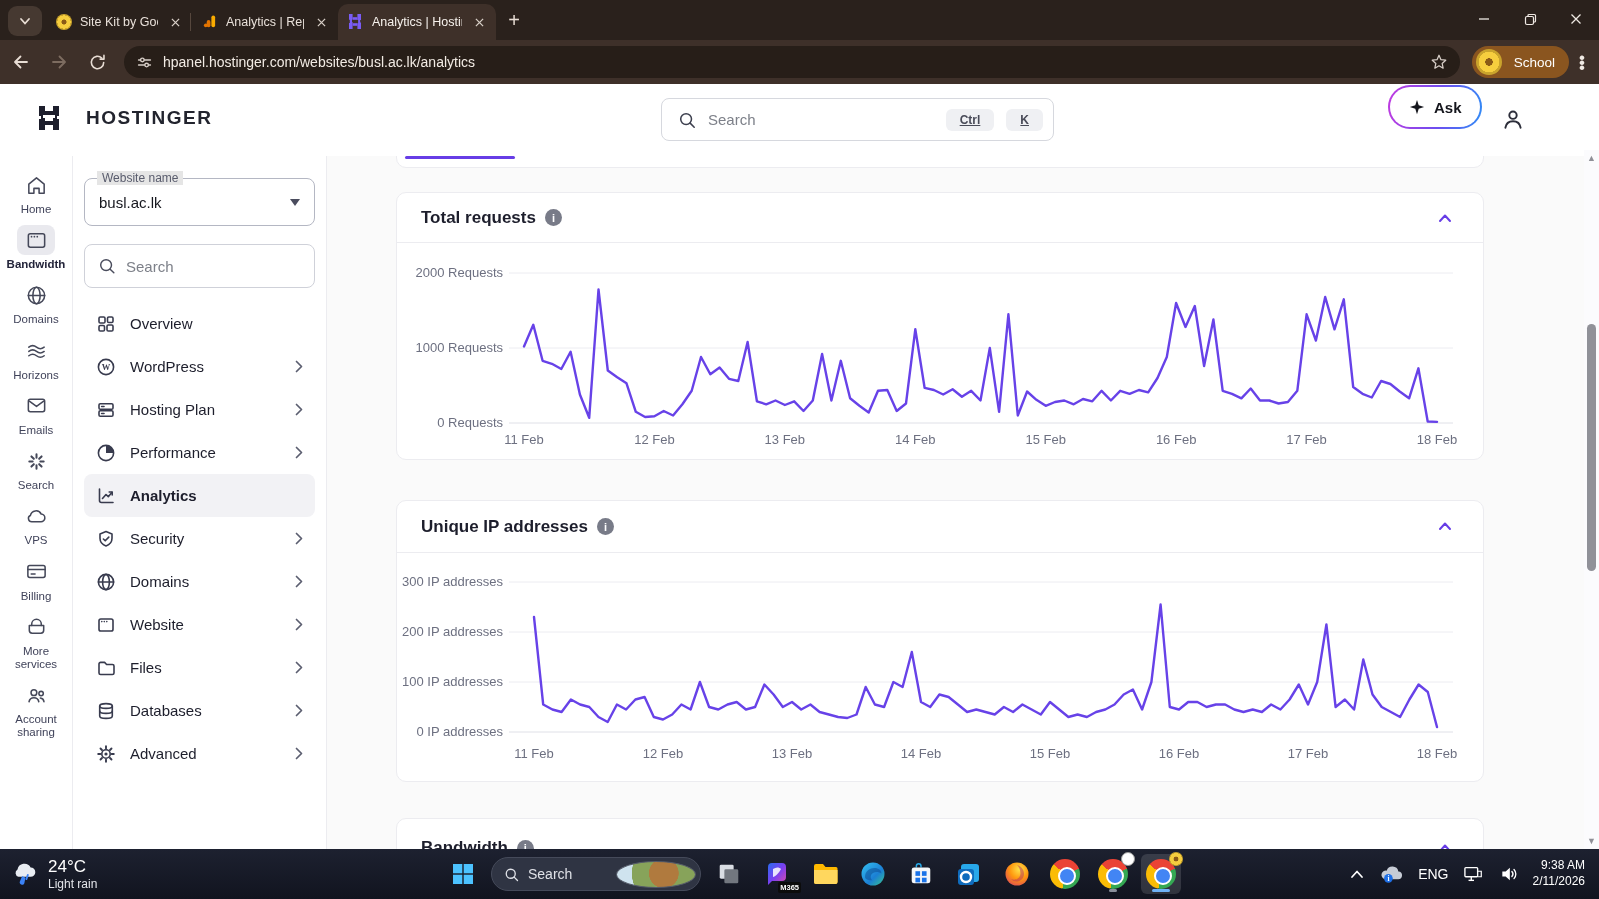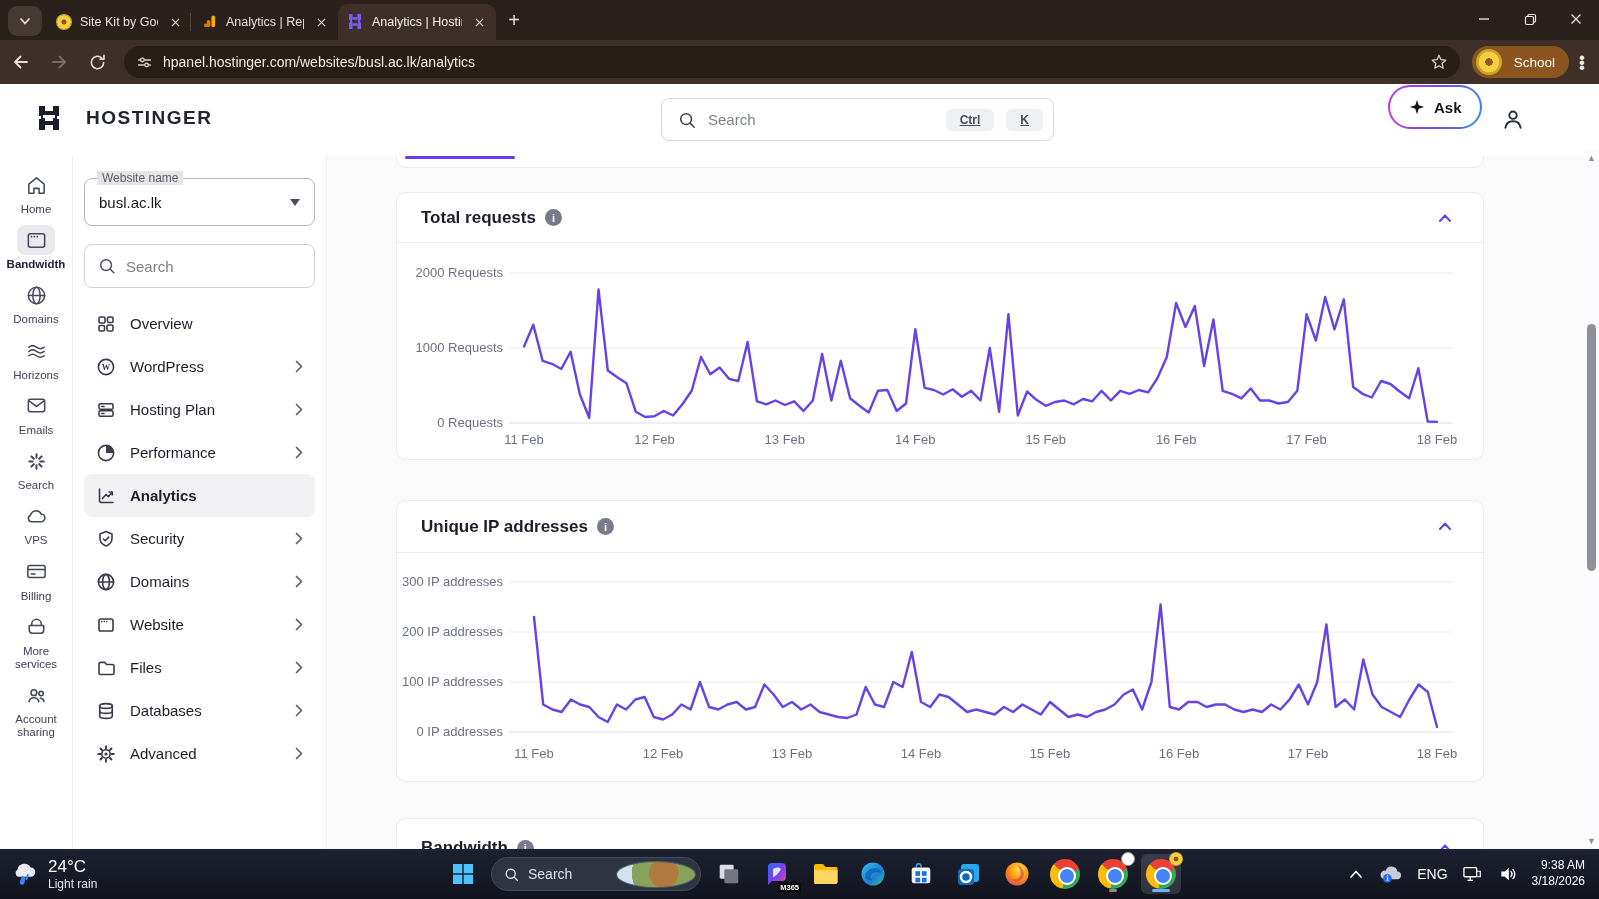--- a/index.html
+++ b/index.html
@@ -781,16 +781,16 @@
           <line x1="9" y1="14" x2="9" y2="18"></line>
           <path d="M16 8h4v6h-4" stroke-width="1.3"></path>
         </g>
       </svg>
     <svg width="20" height="20" viewBox="0 0 24 24">
         <path d="M4 9v6h4l5 4.5v-15L8 9z" fill="#fff"></path>
         <path d="M15.5 9a4.5 4.5 0 0 1 0 6 M18 6.5a8 8 0 0 1 0 11" fill="none" stroke="#fff" stroke-width="1.6" stroke-linecap="round"></path>
       </svg>
     <div class="clock">
       <div>9:38 AM</div>
-      <div>3/18/2026</div>
+      <div>2/11/2026</div>
     </div>
   </div>
 </div>
 
 </body></html>

